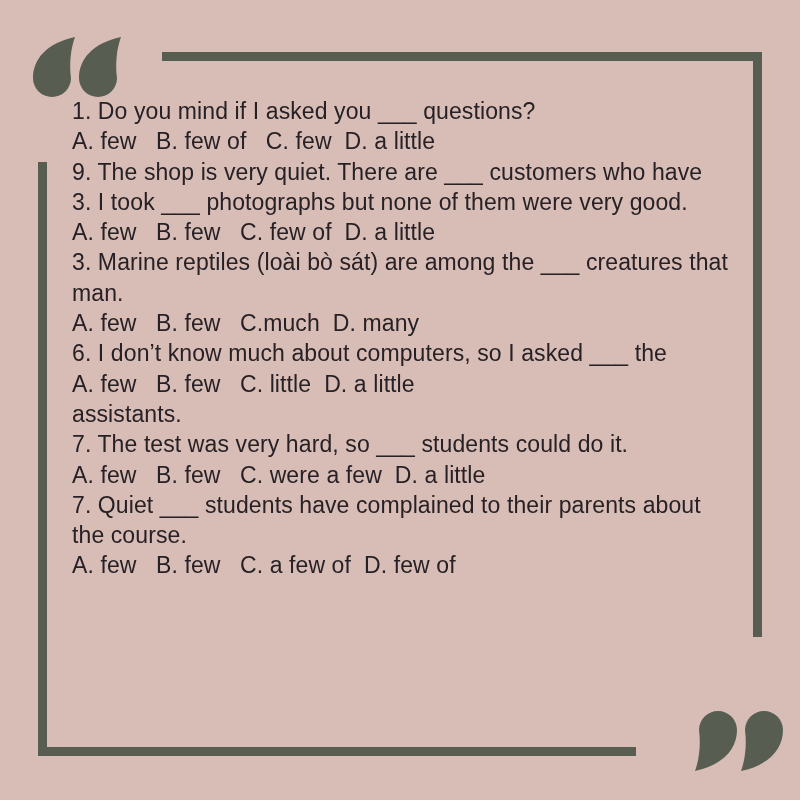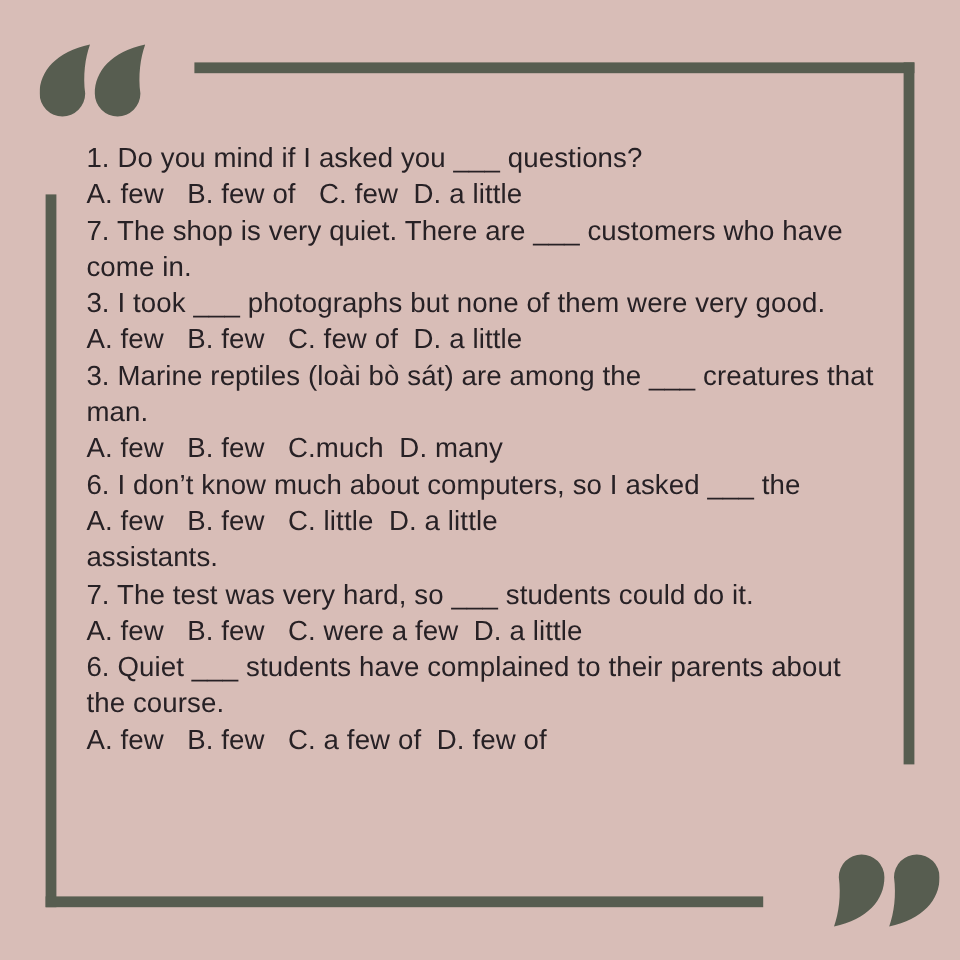--- a/index.html
+++ b/index.html
@@ -32,21 +32,20 @@
 
   #quiz-text {
     position: absolute;
     left: 72px;
     top: 96px;
     width: 680px;
     color: #272125;
     font-size: 23px;
     line-height: 30.3px;
     letter-spacing: 0.1px;
-    margin-top: 20px;
   }
   #quiz-text .line {
     white-space: pre;
   }
 </style>
 </head>
 <body>
 
 <div>
 
@@ -69,30 +68,29 @@
       <g fill="#575d50">
         <path d="M 42 1 C 14 7, 0 23, 0 42 A 19 19 0 0 0 38 42 C 36 27, 38 12, 42 1 Z"></path>
         <path d="M 88 1 C 60 7, 46 23, 46 42 A 19 19 0 0 0 84 42 C 82 27, 84 12, 88 1 Z"></path>
       </g>
     </svg>
   </div>
 
   <div id="quiz-text">
       <div class="line">1. Do you mind if I asked you ___ questions?</div>
       <div class="line">A. few   B. few of   C. few  D. a little</div>
-      <div class="line">7. The shop is very quiet. There are ___ customers who have</div>
-      <div class="line">come in.</div>
+      <div class="line">9. The shop is very quiet. There are ___ customers who have</div>
       <div class="line">3. I took ___ photographs but none of them were very good.</div>
       <div class="line">A. few   B. few   C. few of  D. a little</div>
       <div class="line">3. Marine reptiles (loài bò sát) are among the ___ creatures that</div>
       <div class="line">man.</div>
       <div class="line">A. few   B. few   C.much  D. many</div>
       <div class="line">6. I don’t know much about computers, so I asked ___ the</div>
       <div class="line">A. few   B. few   C. little  D. a little</div>
       <div class="line">assistants.</div>
       <div class="line">7. The test was very hard, so ___ students could do it.</div>
       <div class="line">A. few   B. few   C. were a few  D. a little</div>
-      <div class="line">6. Quiet ___ students have complained to their parents about</div>
+      <div class="line">7. Quiet ___ students have complained to their parents about</div>
       <div class="line">the course.</div>
       <div class="line">A. few   B. few   C. a few of  D. few of</div>
     </div>
 
 </div>
 
 </body></html>

